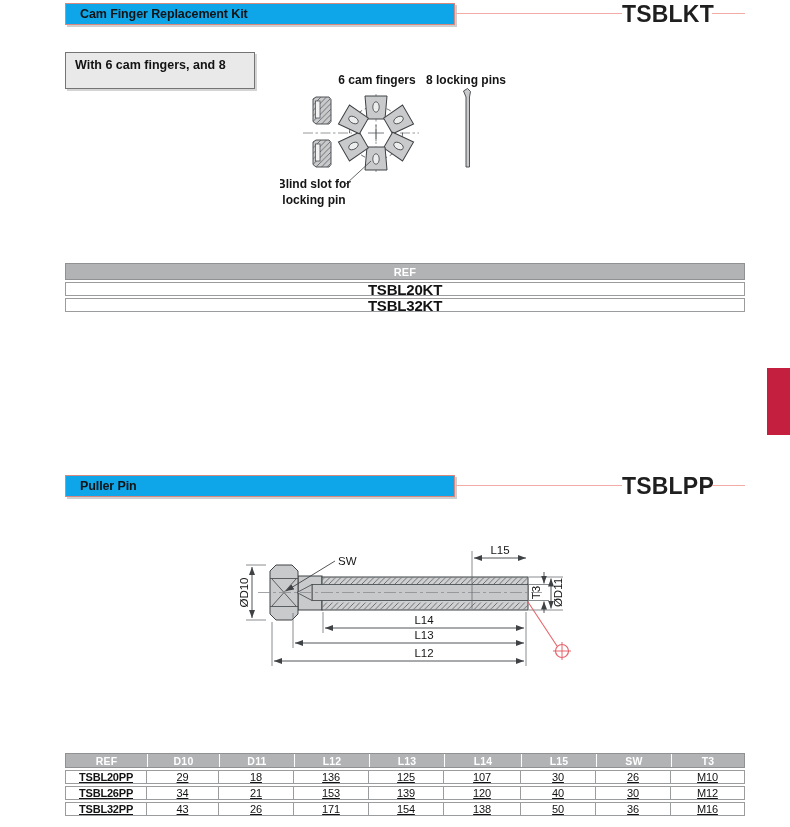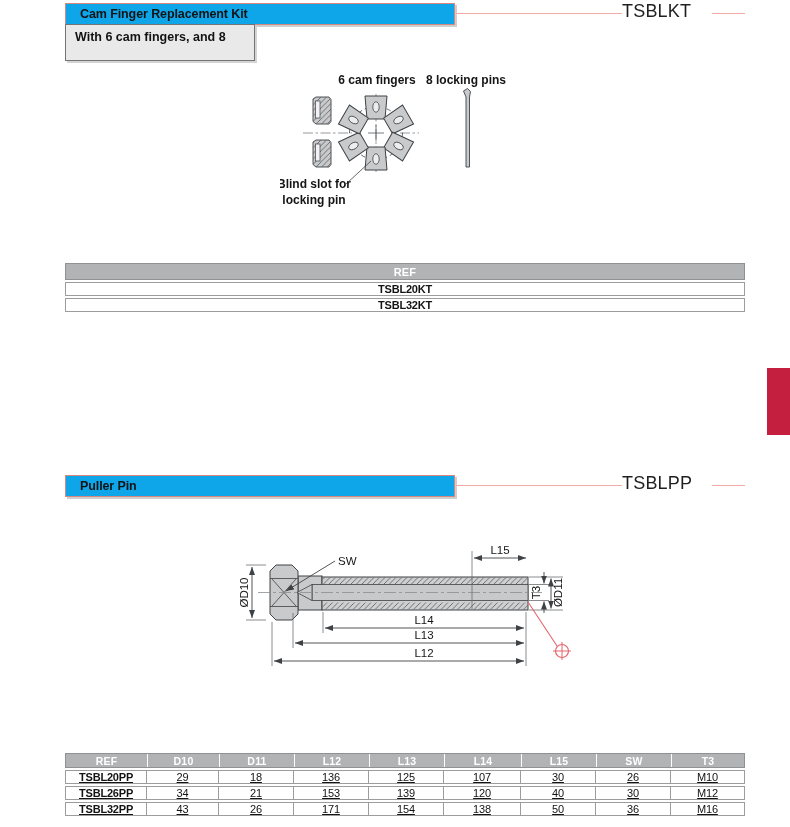--- a/index.html
+++ b/index.html
@@ -11,40 +11,40 @@
   .sec-header {
     position:absolute; left:65px; width:390px; height:22px; box-sizing:border-box;
     background:#0ea5e9; border:1px solid #d6887f; box-shadow:2px 2px 0 #cfcfcf;
     display:flex; align-items:center; padding-left:14px;
     font-size:12.5px; font-weight:700; letter-spacing:-0.1px; color:#131313;
   }
   #kit-header { top:3px; }
   #pp-header  { top:475px; }
   .code-line { position:absolute; height:1px; background:#f2aba5; }
   .section-code {
-    position:absolute; width:90px; text-align:left;
-    font-size:18px; font-weight:400; color:#1f1f1f; letter-spacing:0.2px;
+    position:absolute; width:90px; text-align:right;
+    font-size:23px; font-weight:700; color:#1f1f1f; letter-spacing:0.2px;
   }
   
   .note-box {
-    position:absolute; left:65px; top:24px; width:190px; height:37px; box-sizing:border-box;
+    position:absolute; left:65px; top:52px; width:190px; height:37px; box-sizing:border-box;
     background:#e9e9e9; border:1px solid #747474; box-shadow:2px 2px 0 #d4d4d4;
     padding:4px 6px 0 9px; font-size:12.5px; font-weight:700; line-height:1.3; color:#131313;
   }
   
   #kit-table { position:absolute; left:65px; top:263px; width:680px; }
   .t1-header {
     height:17px; background:#b1b3b5; border:1px solid #8f9193; box-sizing:border-box;
     color:#ffffff; font-weight:700; font-size:11px; letter-spacing:0.2px;
     display:flex; align-items:center; justify-content:center;
   }
   .t1-row {
     height:14px; margin-top:2px; background:#ffffff; border:1px solid #9a9c9e; box-sizing:border-box;
     display:flex; align-items:center; justify-content:center;
-    font-size:11px; font-weight:700; letter-spacing:-0.2px; color:#131313;
+    font-size:15px; font-weight:700; letter-spacing:-0.2px; color:#131313;
   }
   
   #red-tab { position:absolute; left:767px; top:368px; width:23px; height:67px; background:#c41f3f; }
   
   #pp-table { position:absolute; left:65px; top:753px; width:680px; }
   .t2-hrow, .t2-drow {
     display:grid; grid-template-columns:81px 72px 75px 75px 75px 77px 75px 75px 1fr;
     box-sizing:border-box;
   }
   .t2-hrow { height:15px; border:1px solid #8f9193; background:#b1b3b5; }

